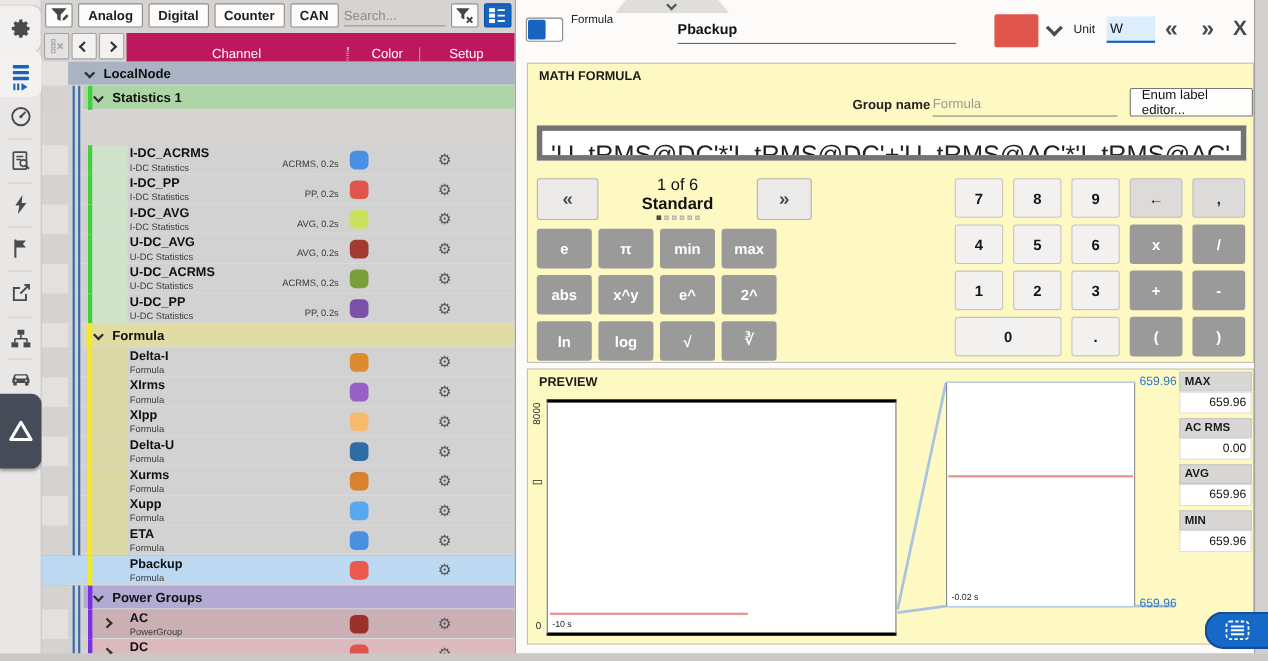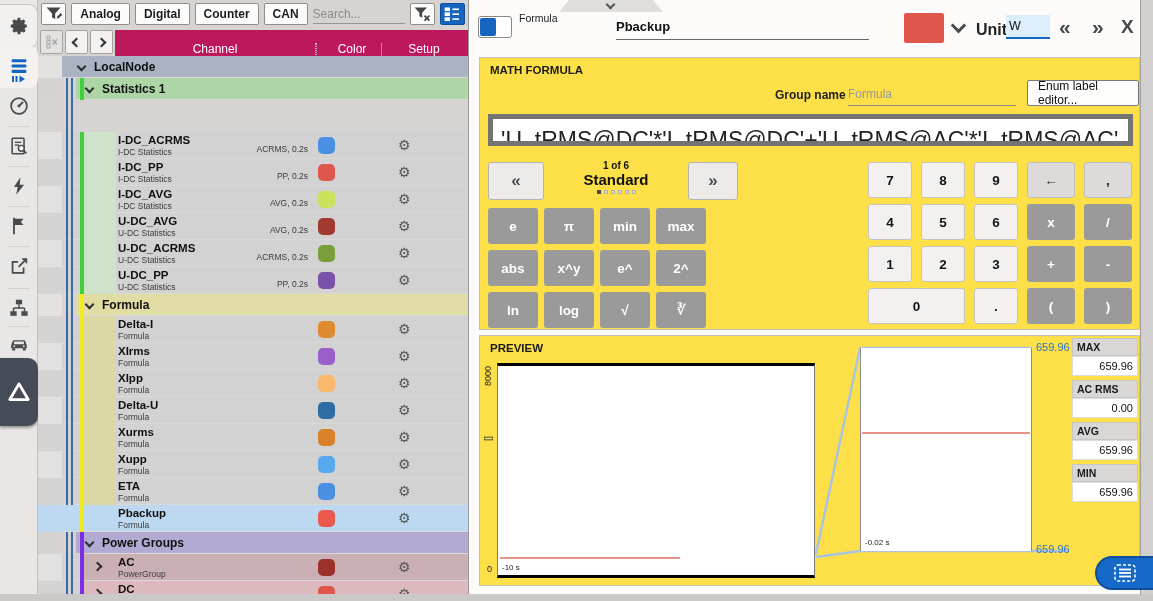--- a/index.html
+++ b/index.html
@@ -52,34 +52,34 @@
 
 #editor{position:absolute;left:468px;top:0;width:685px;height:594px;background:#fcfbfa;border-left:1px solid #9a9896}
 #collapse-tab{position:absolute;left:90px;top:0;width:104px;height:12px;background:#e0deda;clip-path:polygon(10px 0,94px 0,104px 12px,0 12px)}
 #collapse-tab .chev{position:absolute;left:48px;top:1px;border-color:#555}
 #toggle{position:absolute;left:9px;top:16px;width:34px;height:22px;background:#fff;border:1px solid #8a8886;border-radius:3px}
 #toggle .knob{position:absolute;left:1px;top:1px;width:16px;height:18px;background:#1565c0;border-radius:2px}
 #type-label{position:absolute;left:50px;top:12px;font-size:10.5px;color:#222}
 #name-input{position:absolute;left:147px;top:14px;width:253px;height:26px;border:none;border-bottom:1px solid #666;background:transparent;font-size:13px;font-weight:bold;color:#111;outline:none;font-family:inherit}
 #color-swatch{position:absolute;left:435px;top:13px;width:40px;height:30px;border-radius:2px}
 #color-dd{position:absolute;left:484px;top:20px;width:11px;height:11px;border-right:3px solid #4a4a4a;border-bottom:3px solid #4a4a4a;transform:rotate(45deg)}
-#unit-label{position:absolute;left:507px;top:21px;font-size:16px;font-weight:bold;color:#222}
+#unit-label{position:absolute;left:507px;top:21px;font-size:11px;font-weight:normal;color:#222}
 #unit-input{position:absolute;left:537px;top:15px;width:44px;height:24px;background:#dcedfb;border:none;border-bottom:2px solid #1565c0;font-size:12.5px;color:#111;padding:0 3px;outline:none;font-family:inherit}
 .navtxt{position:absolute;top:14px;font-size:21px;font-weight:bold;color:#4a4a4a;line-height:26px}
 
-.secbox{position:absolute;left:10px;width:661px;background:#fde047;border:1px solid #c2c0be}
+.secbox{position:absolute;left:10px;width:661px;background:#fef9c3;border:1px solid #c2c0be}
 .sec-title{padding:6px 10px 4px;font-size:11.5px;font-weight:bold;color:#1a1a1a}
 #gname-label{position:absolute;left:295px;top:30px;font-size:12px;font-weight:bold;color:#222}
 #gname-input{position:absolute;left:368px;top:24px;width:168px;height:24px;border:none;border-bottom:1px solid #8a8886;background:transparent;font-size:12px;color:#333;outline:none;font-family:inherit}
 #gname-input::placeholder{color:#9a9896}
 #enum-btn{position:absolute;left:547px;top:22px;height:26px;background:#fdfdfc;border:1px solid #777;border-radius:2px;font-size:12px;color:#111;display:flex;align-items:center;padding:0 10px}
 #formula-box{position:absolute;left:8px;top:56px;width:645px;height:32px;border:5px solid #737373;background:#fff;font-size:23px;color:#222;padding:8px;white-space:nowrap;overflow:hidden}
 .navkey{position:absolute;background:#eceae8;border:1px solid #b5b3b1;border-radius:3px;font-size:17px;font-weight:bold;color:#4a4a4a;display:flex;align-items:center;justify-content:center}
 #pager{position:absolute;left:72px;top:102px;width:128px;text-align:center}
-#pager .pof{font-size:10px;font-weight:bold;color:#111}
+#pager .pof{font-size:15px;font-weight:normal;color:#111}
 #pager .pname{font-size:15px;font-weight:bold;color:#111;line-height:17px}
 #pager .dots{margin-top:2px;display:flex;justify-content:center;gap:3px}
 #pager .dot{width:4px;height:4px;background:#d9d7d5;border:1px solid #b5b3b1}
 #pager .dot.on{background:#4a4a4a;border-color:#4a4a4a}
 #fnpad{position:absolute;left:8px;top:150px;display:grid;grid-template-columns:repeat(4,50px);gap:6px}
 #numpad{position:absolute;left:388px;top:104px;display:grid;grid-template-columns:44px 44px 44px 48px 48px;gap:6px 9px}
 .key{height:36px;border-radius:3px;display:flex;align-items:center;justify-content:center;font-size:13.5px;font-weight:bold}
 .key.dark{background:#9a9a9a;color:#fff}
 .key.light{background:#f2f1ef;border:1px solid #c6c4c2;color:#151515}
 .key.mid{background:#dddbd9;border:1px solid #c0beba;color:#222}

